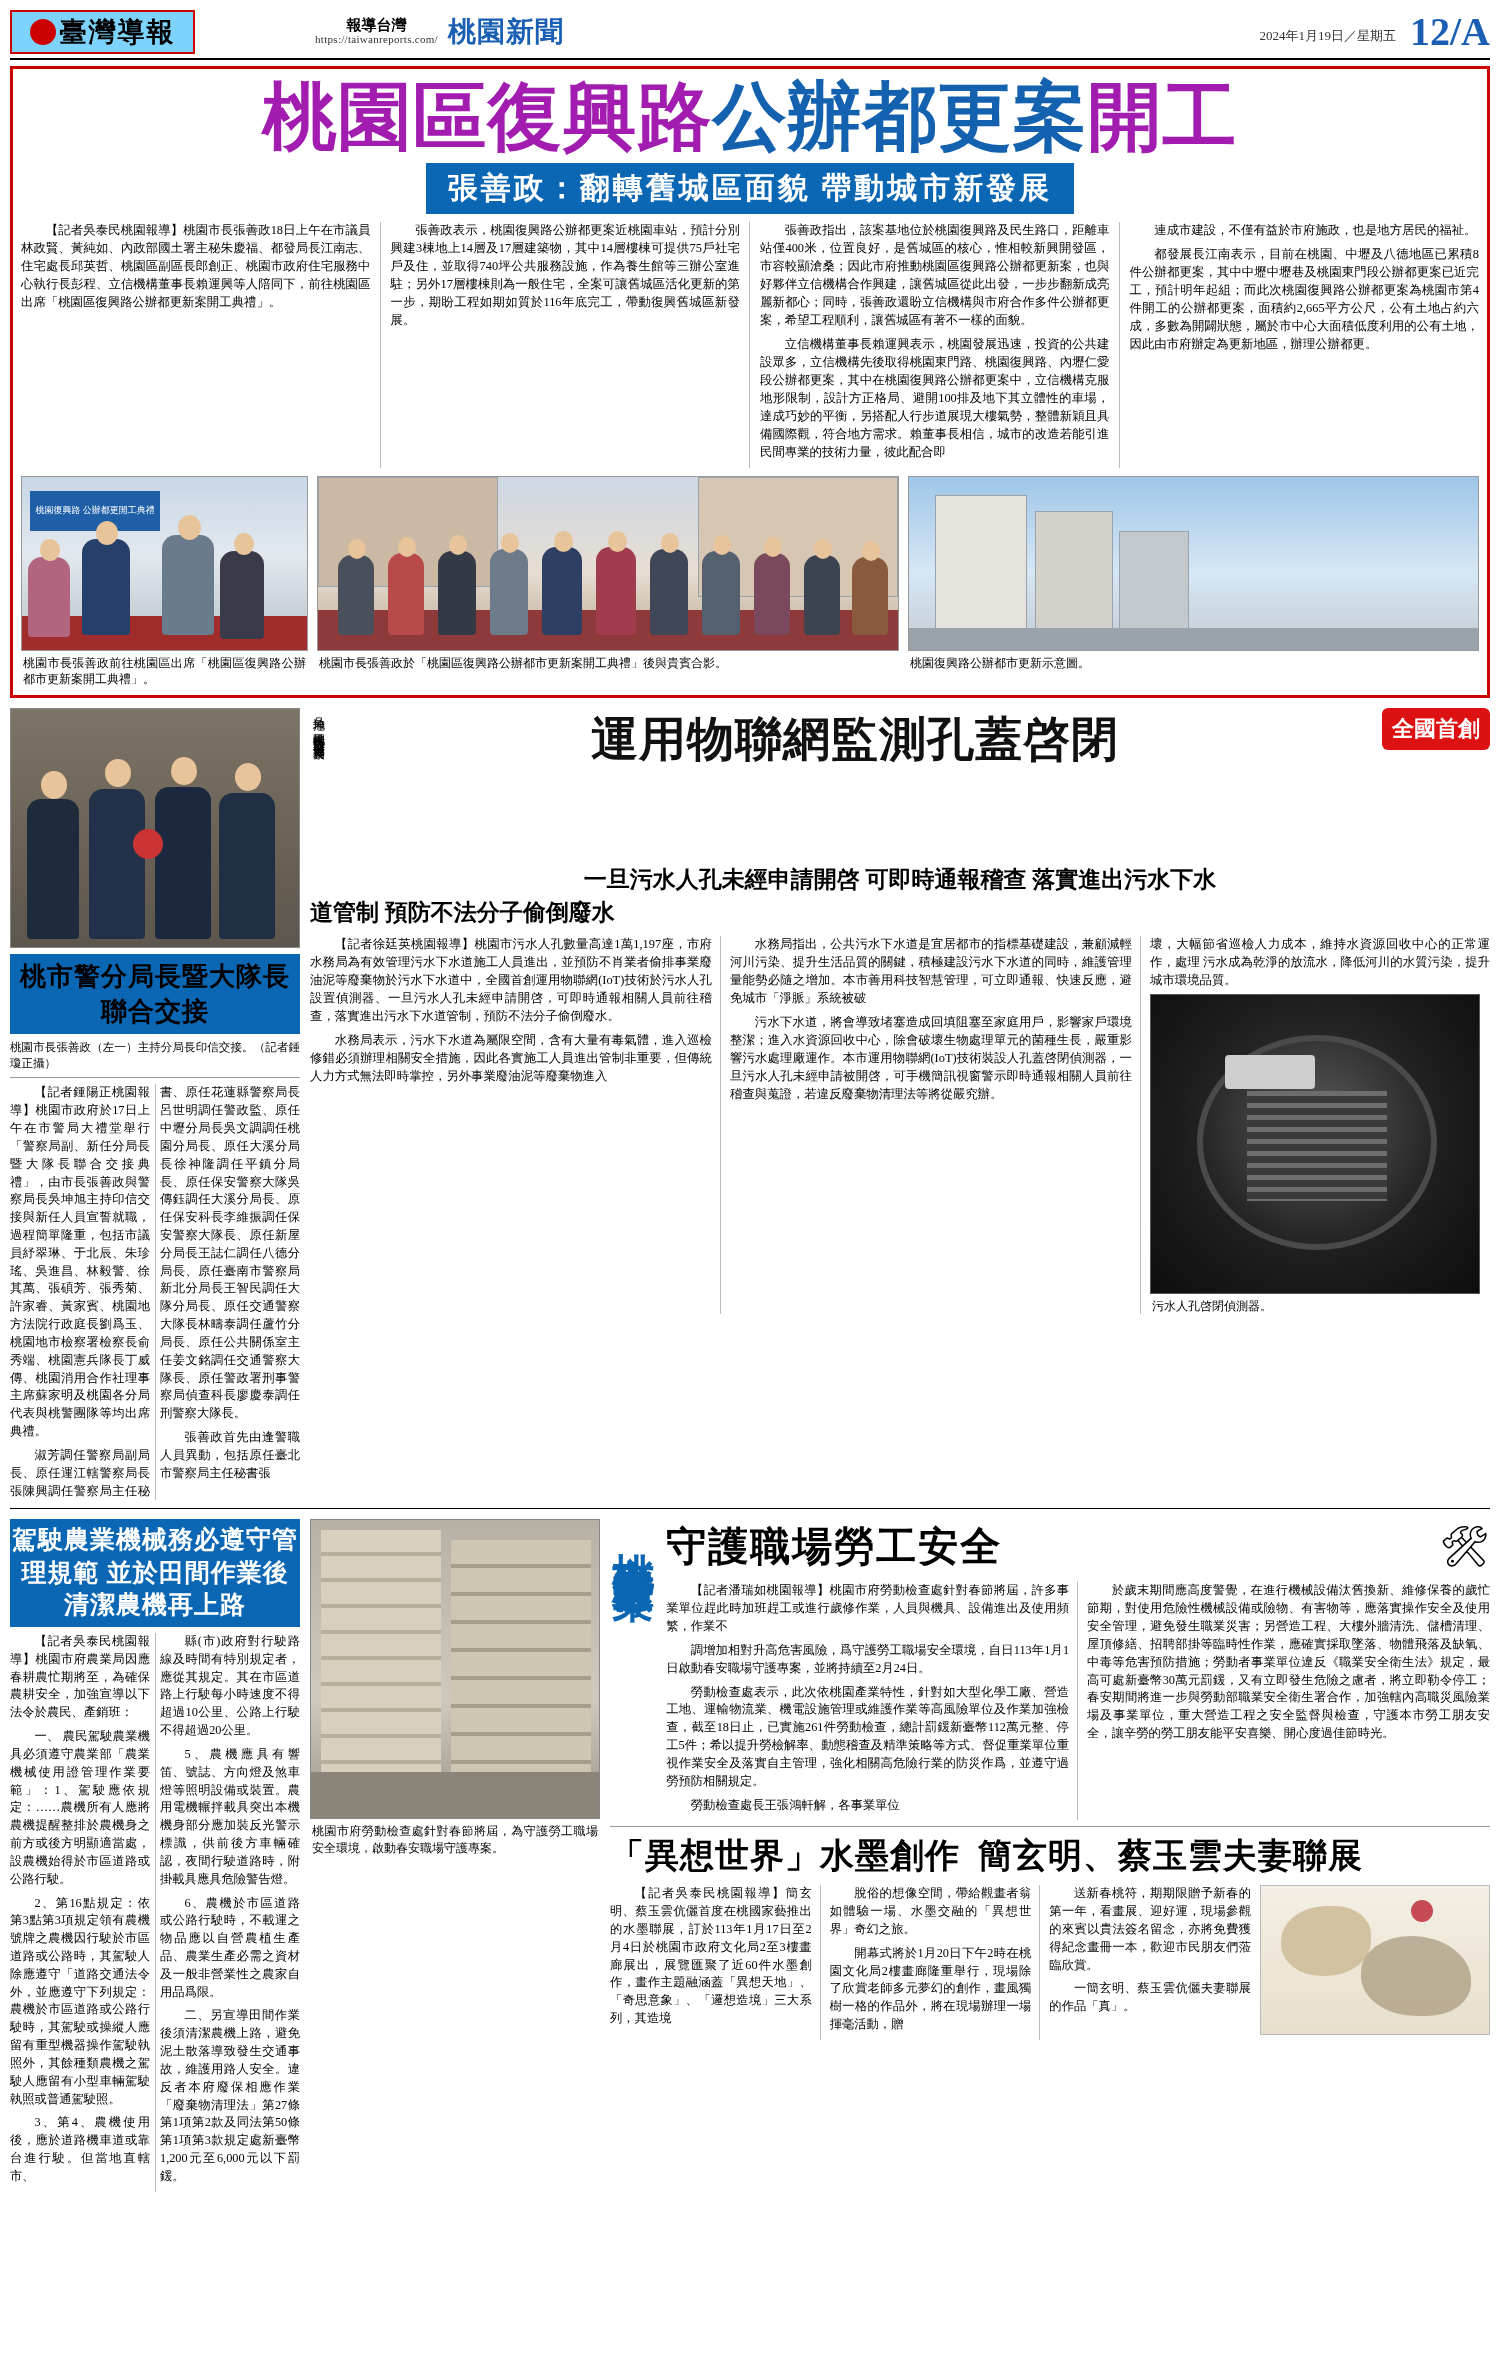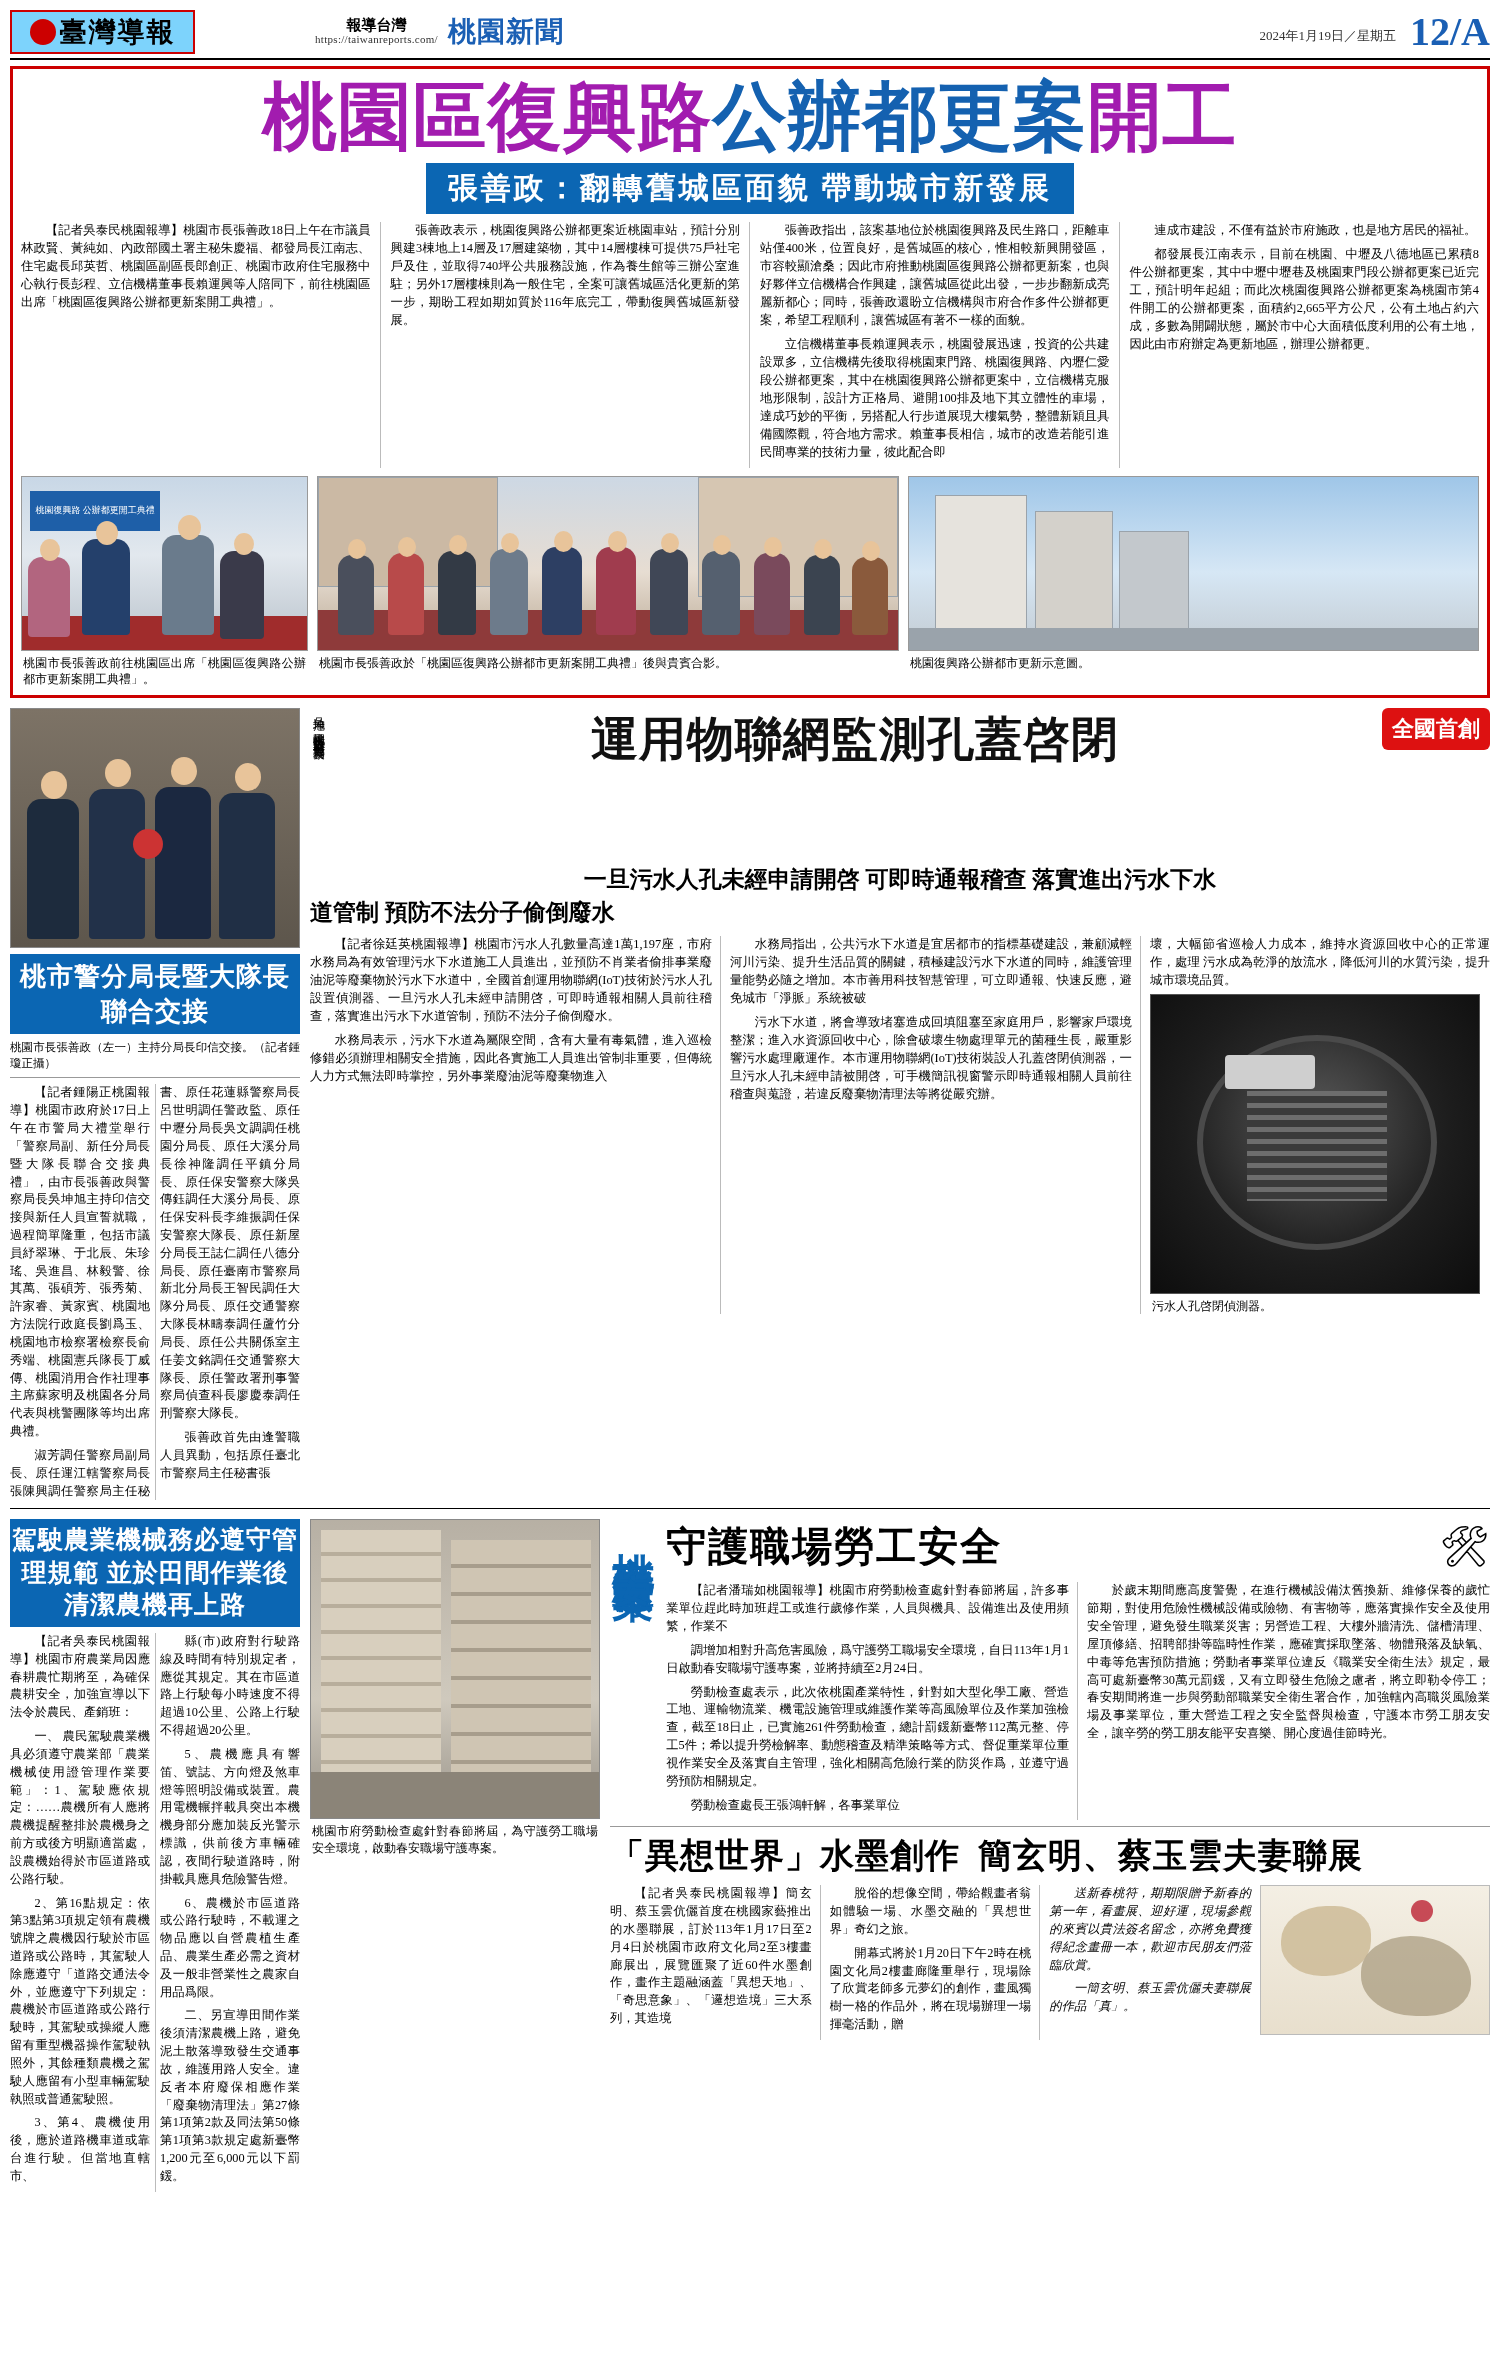--- a/index.html
+++ b/index.html
@@ -53,21 +53,21 @@
   .bldg { position:absolute; background:#cfd6dc; border:1px solid #9aa3ab; }
   .person { position:absolute; border-radius:14px 14px 4px 4px; }
   .head { position:absolute; border-radius:50%; background:#e8c49a; }
   .ban { position:absolute; background:#1e5fa8; color:#fff; font-size:9px; display:flex; align-items:center; justify-content:center; }
   .redcarpet { position:absolute; background:#a02c2c; }
 
   
   .mid { display:flex; gap:10px; margin-top:10px; }
   .mid-left { width:290px; }
   .police-photo { width:100%; height:240px; background:linear-gradient(#6c6258 0%, #8a7e70 100%); position:relative; border:1px solid #888; overflow:hidden; }
-  .police-title { margin-top:6px; background:#0b66b3; color:#ffffff; font-size:26px; font-weight:bold; text-align:center; padding:5px 4px; letter-spacing:1px; }
+  .police-title { margin-top:6px; background:#0b66b3; color:#000000; font-size:26px; font-weight:bold; text-align:center; padding:5px 4px; letter-spacing:1px; }
   .small-caption { font-size:11.5px; line-height:1.4; text-align:justify; margin-top:5px; }
   .mid-right { flex:1; }
   .iot-head-row { display:flex; align-items:flex-start; gap:6px; }
   .vert-credit { writing-mode:vertical-rl; font-size:12px; line-height:1.5; height:150px; letter-spacing:1px; }
   .iot-title { flex:1; text-align:center; }
   .iot-title .main { font-size:47px; font-weight:bold; letter-spacing:1px; color:#111; font-family:"DejaVu Serif", serif; }
   .badge-red { background:#d11; color:#fff; font-size:22px; font-weight:bold; padding:6px 10px; border-radius:6px; white-space:nowrap; }
   .iot-sub { text-align:center; font-size:23px; font-weight:bold; margin-top:6px; line-height:1.35; }
   .iot-sub2 { text-align:left; font-size:23px; font-weight:bold; margin-top:2px; }
 
@@ -324,21 +324,21 @@
           <div class="ink-head">簡玄明、蔡玉雲夫妻聯展</div>
         </div>
         <div style="display:flex; gap:9px; margin-top:6px;">
           <div class="body-text" style="flex:1; border-right:1px solid #bbb; padding-right:8px;">
             <p>【記者吳泰民桃園報導】簡玄明、蔡玉雲伉儷首度在桃國家藝推出的水墨聯展，訂於113年1月17日至2月4日於桃園市政府文化局2至3樓畫廊展出，展覽匯聚了近60件水墨創作，畫作主題融涵蓋「異想天地」、「奇思意象」、「邏想造境」三大系列，其造境</p>
           </div>
           <div class="body-text" style="flex:1; border-right:1px solid #bbb; padding-right:8px;">
             <p>脫俗的想像空間，帶給觀畫者翁如體驗一場、水墨交融的「異想世界」奇幻之旅。</p>
             <p>開幕式將於1月20日下午2時在桃園文化局2樓畫廊隆重舉行，現場除了欣賞老師多元夢幻的創作，畫風獨樹一格的作品外，將在現場辦理一場揮毫活動，贈</p>
           </div>
-          <div class="body-text" style="flex:1;font-style:italic;">
+          <div class="body-text" style="flex:1;">
             <p>送新春桃符，期期限贈予新春的第一年，看畫展、迎好運，現場參觀的來賓以貴法簽名留念，亦將免費獲得紀念畫冊一本，歡迎市民朋友們蒞臨欣賞。</p>
             <p>一簡玄明、蔡玉雲伉儷夫妻聯展的作品「真」。</p>
           </div>
           <div class="ink-art">
             <div style="position:absolute; left:20px; top:20px; width:90px; height:70px; border-radius:50% 40% 50% 45%; background:#cbb892; opacity:.8;"></div>
             <div style="position:absolute; left:100px; top:50px; width:110px; height:80px; border-radius:45% 55% 40% 50%; background:#9a8a6a; opacity:.6;"></div>
             <div style="position:absolute; left:150px; top:14px; width:22px; height:22px; border-radius:50%; background:#b23; opacity:.8;"></div>
           </div>
         </div>
       </div>

